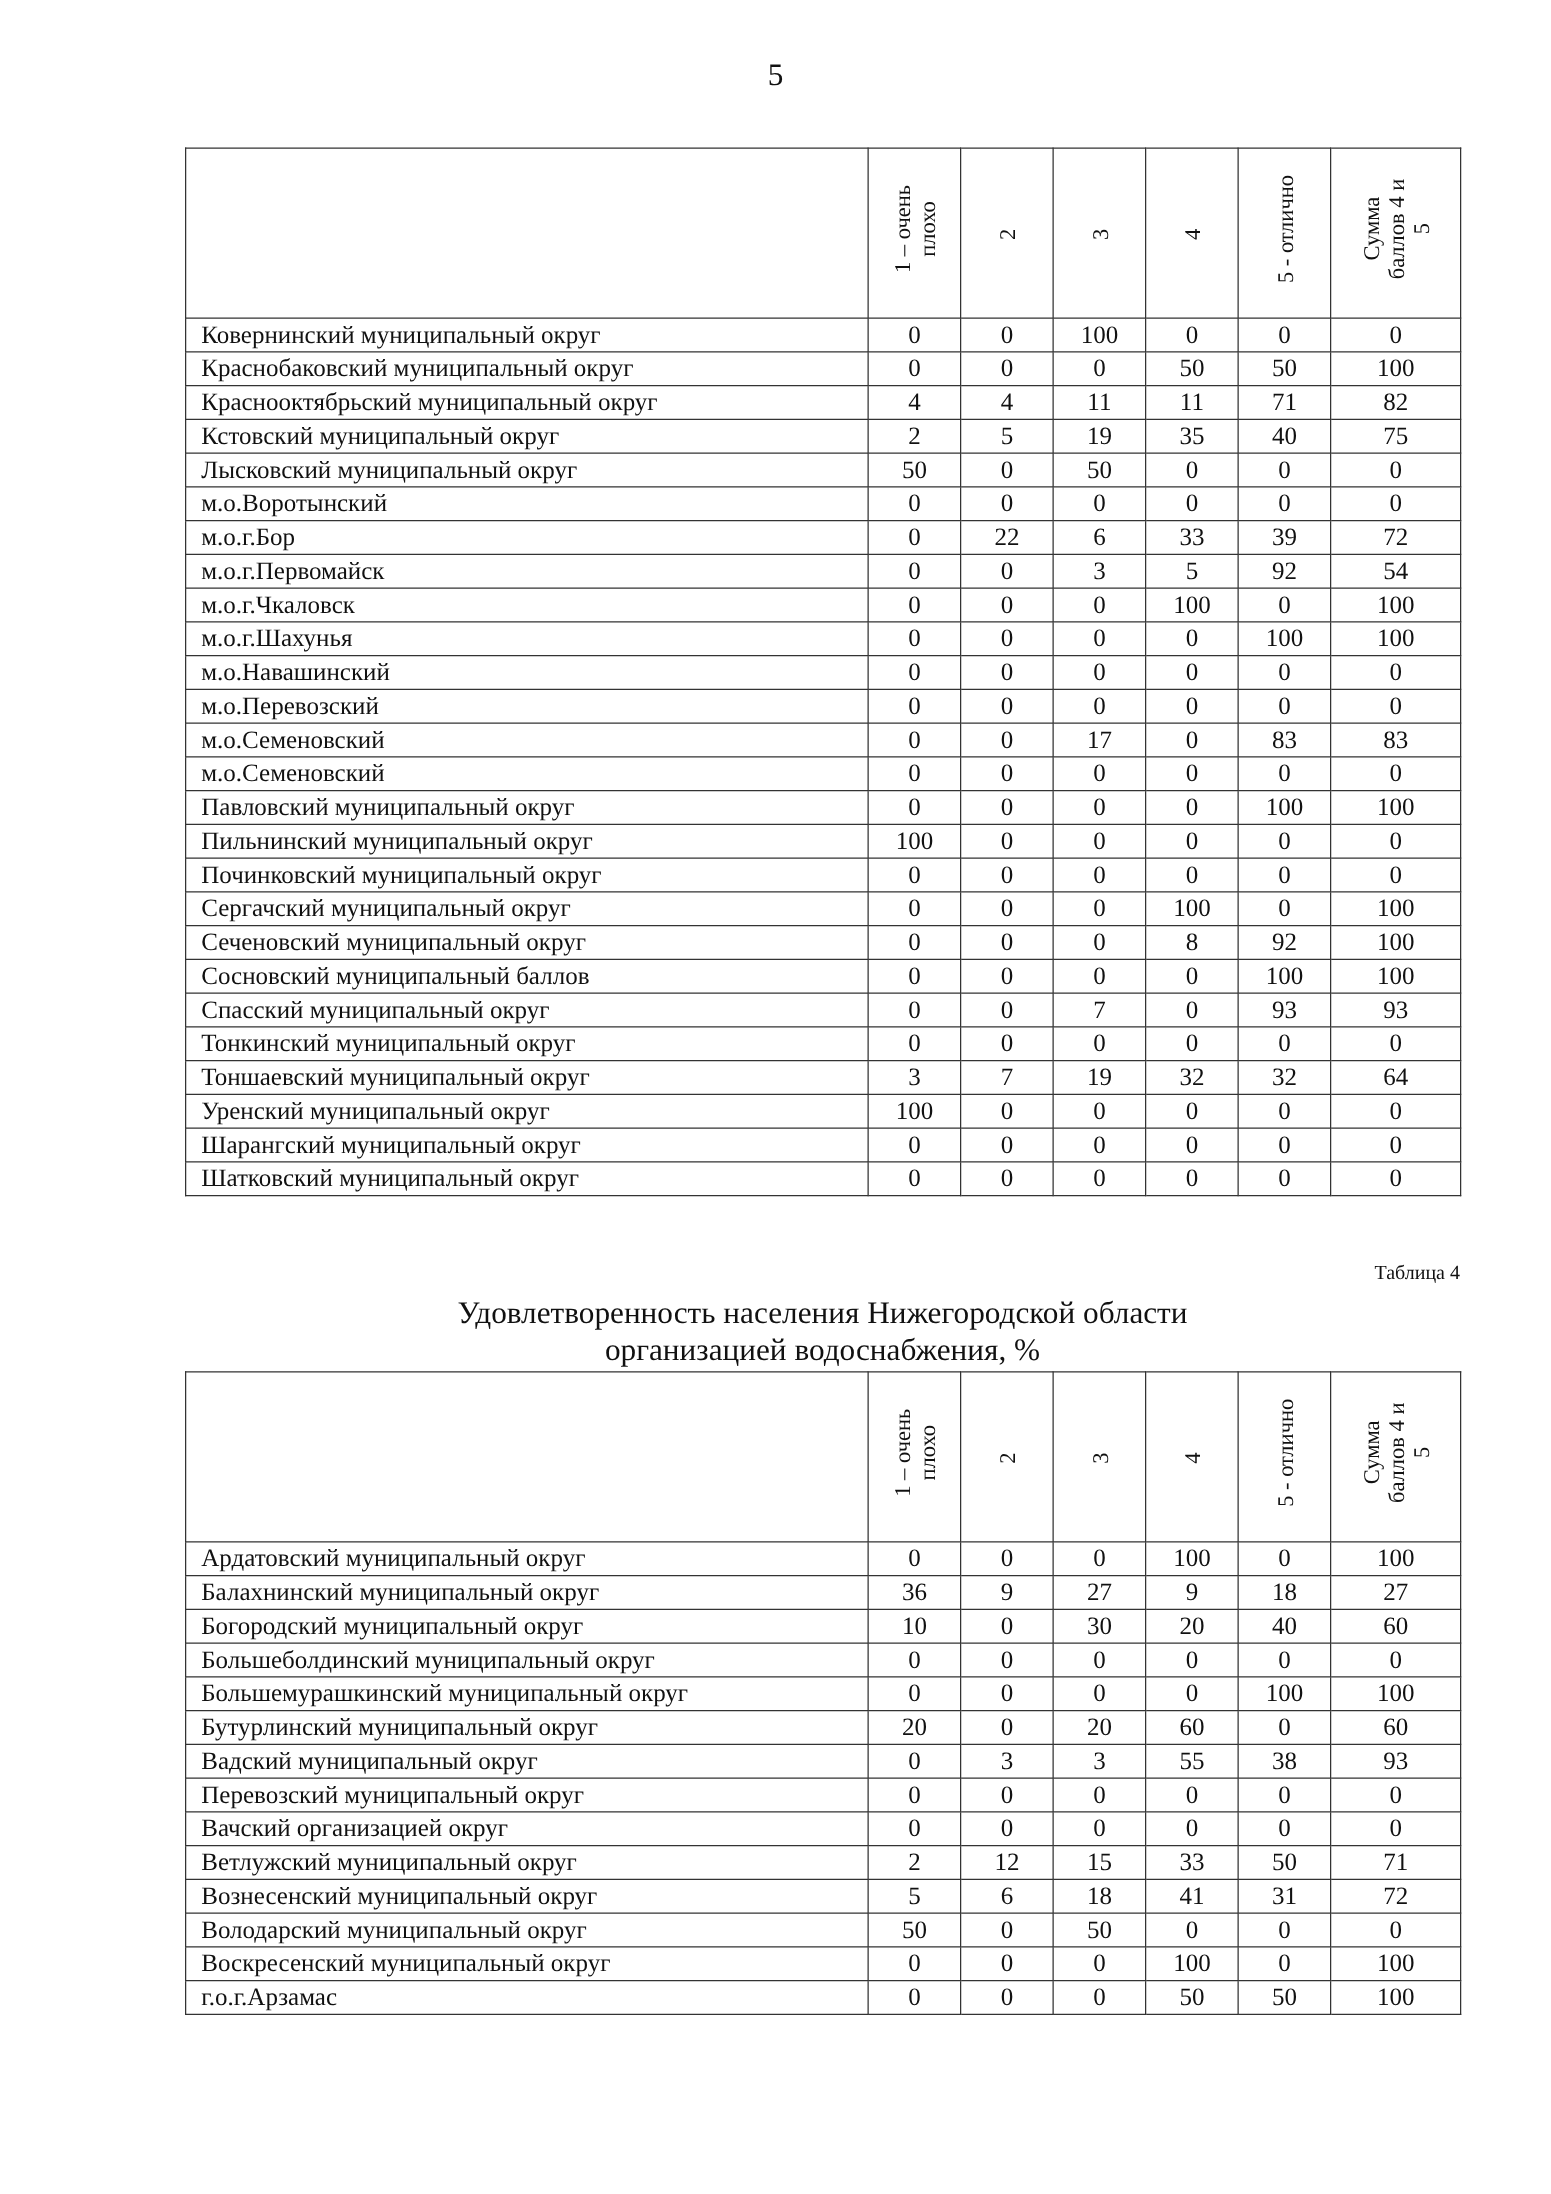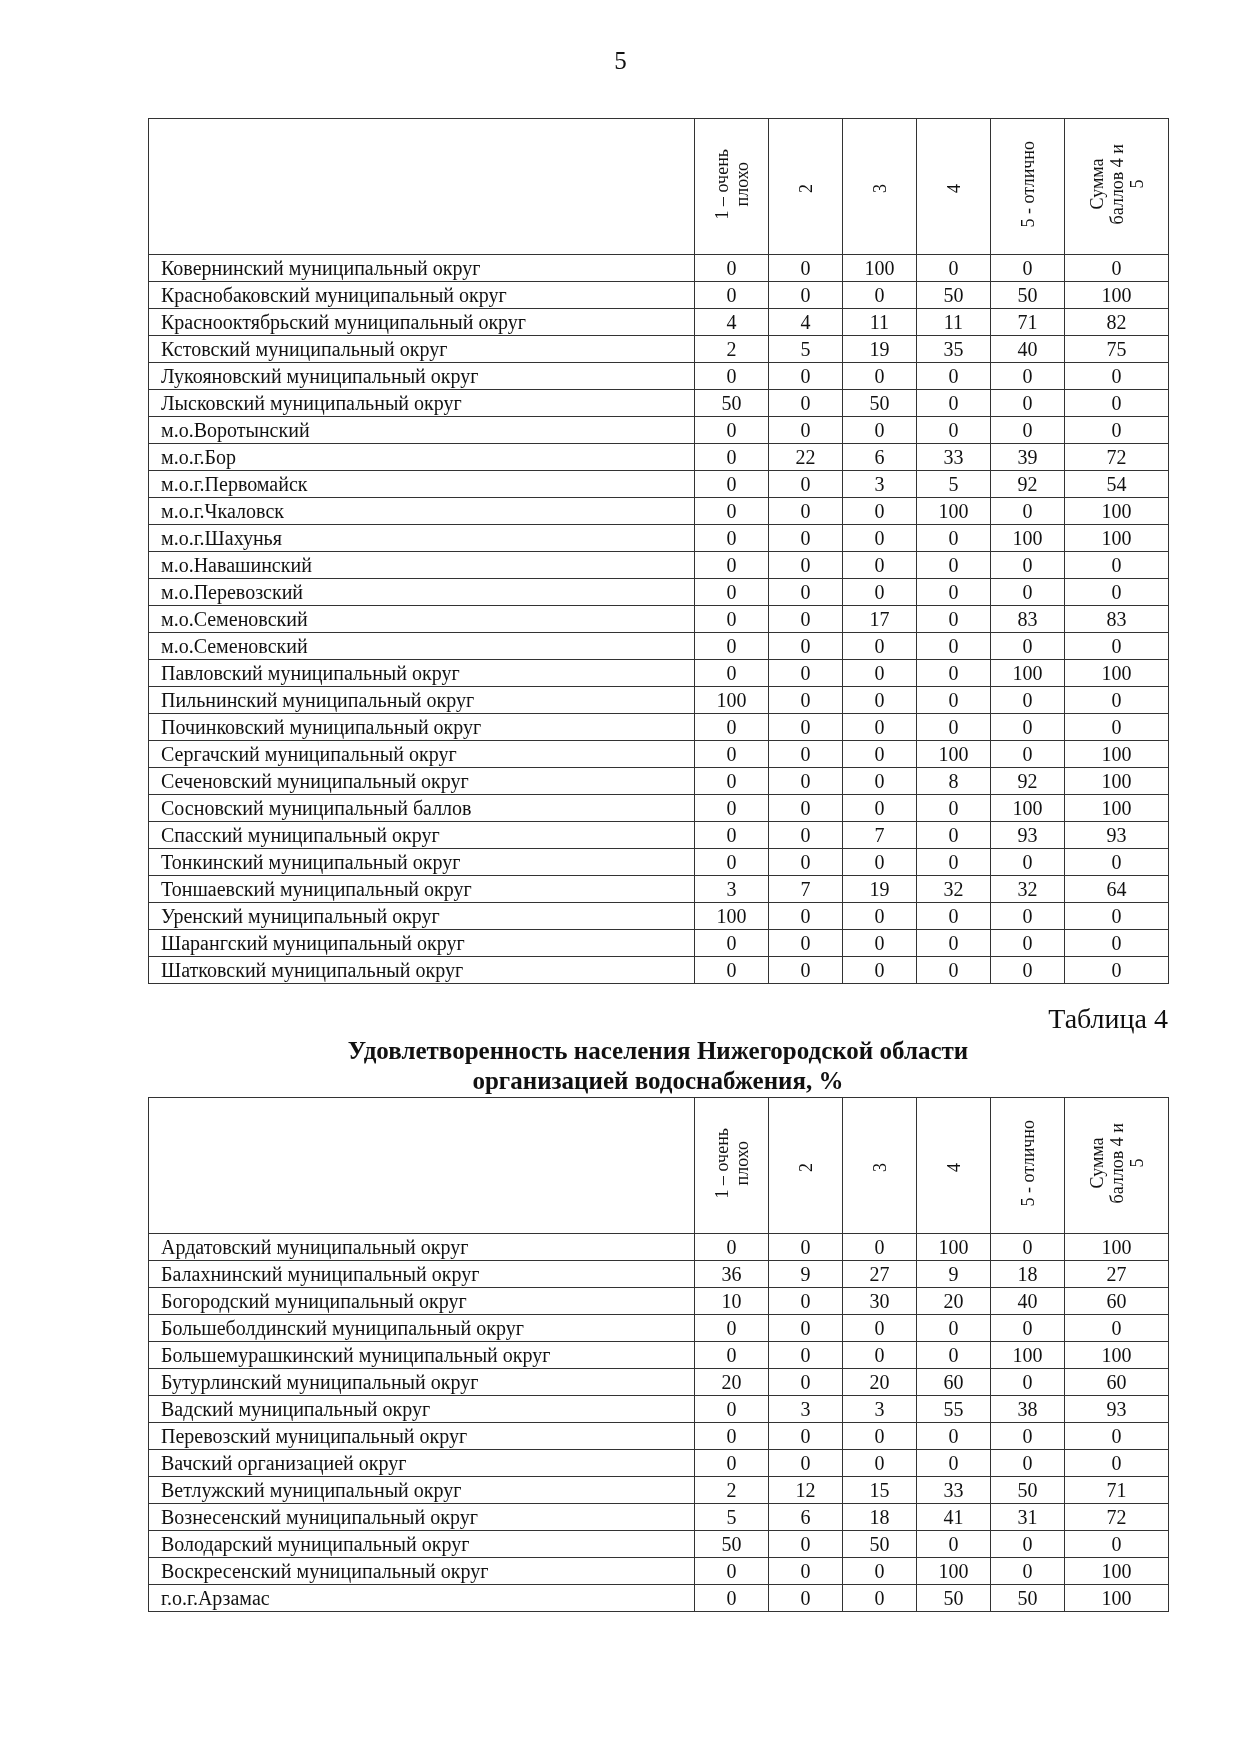--- a/index.html
+++ b/index.html
@@ -15,23 +15,23 @@
   table.grid th, table.grid td { border: 1.4px solid #333; padding: 0; }
   table.grid thead th { height: 135px; font-weight: normal; vertical-align: middle; }
   table.grid th .rot { display: inline-block; writing-mode: vertical-rl; transform: rotate(180deg);
                        font-size: 18px; line-height: 20px; text-align: center; white-space: pre-line; }
   table.grid td { height: 26px; line-height: 24px; }
   table.grid td.name { padding-left: 12px; text-align: left; white-space: nowrap; font-family: Liberation Serif, serif; }
   table.grid td.num { text-align: center; }
   #table3 { top: 118px; }
   #table4 { top: 1097px; }
   #table4 thead th { height: 135px; }
-  .table-caption { position: absolute; right: 73px; top: 1004px; font-size: 28px; line-height: 30px; }
+  .table-caption { position: absolute; right: 73px; top: 1004px; font-size: 16px; line-height: 30px; }
   .table-title { position: absolute; left: 148px; width: 1020px; top: 1036px; text-align: center;
-                 font-weight: bold; font-size: 25px; line-height: 30px; }
+                 font-weight: normal; font-size: 25px; line-height: 30px; }
 </style>
 </head>
 <body>
 
 <div class="page-number">5</div>
 
 <table class="grid" id="table3">
   <colgroup>
     <col class="c-name">
       <col class="c-v">
@@ -86,29 +86,20 @@
       <tr>
         <td class="name">Кстовский муниципальный округ</td>
         <td class="num">2</td>
         <td class="num">5</td>
         <td class="num">19</td>
         <td class="num">35</td>
         <td class="num">40</td>
         <td class="num">75</td>
       </tr>
       <tr>
-        <td class="name">Лукояновский муниципальный округ</td>
-        <td class="num">0</td>
-        <td class="num">0</td>
-        <td class="num">0</td>
-        <td class="num">0</td>
-        <td class="num">0</td>
-        <td class="num">0</td>
-      </tr>
-      <tr>
         <td class="name">Лысковский муниципальный округ</td>
         <td class="num">50</td>
         <td class="num">0</td>
         <td class="num">50</td>
         <td class="num">0</td>
         <td class="num">0</td>
         <td class="num">0</td>
       </tr>
       <tr>
         <td class="name">м.о.Воротынский</td>

